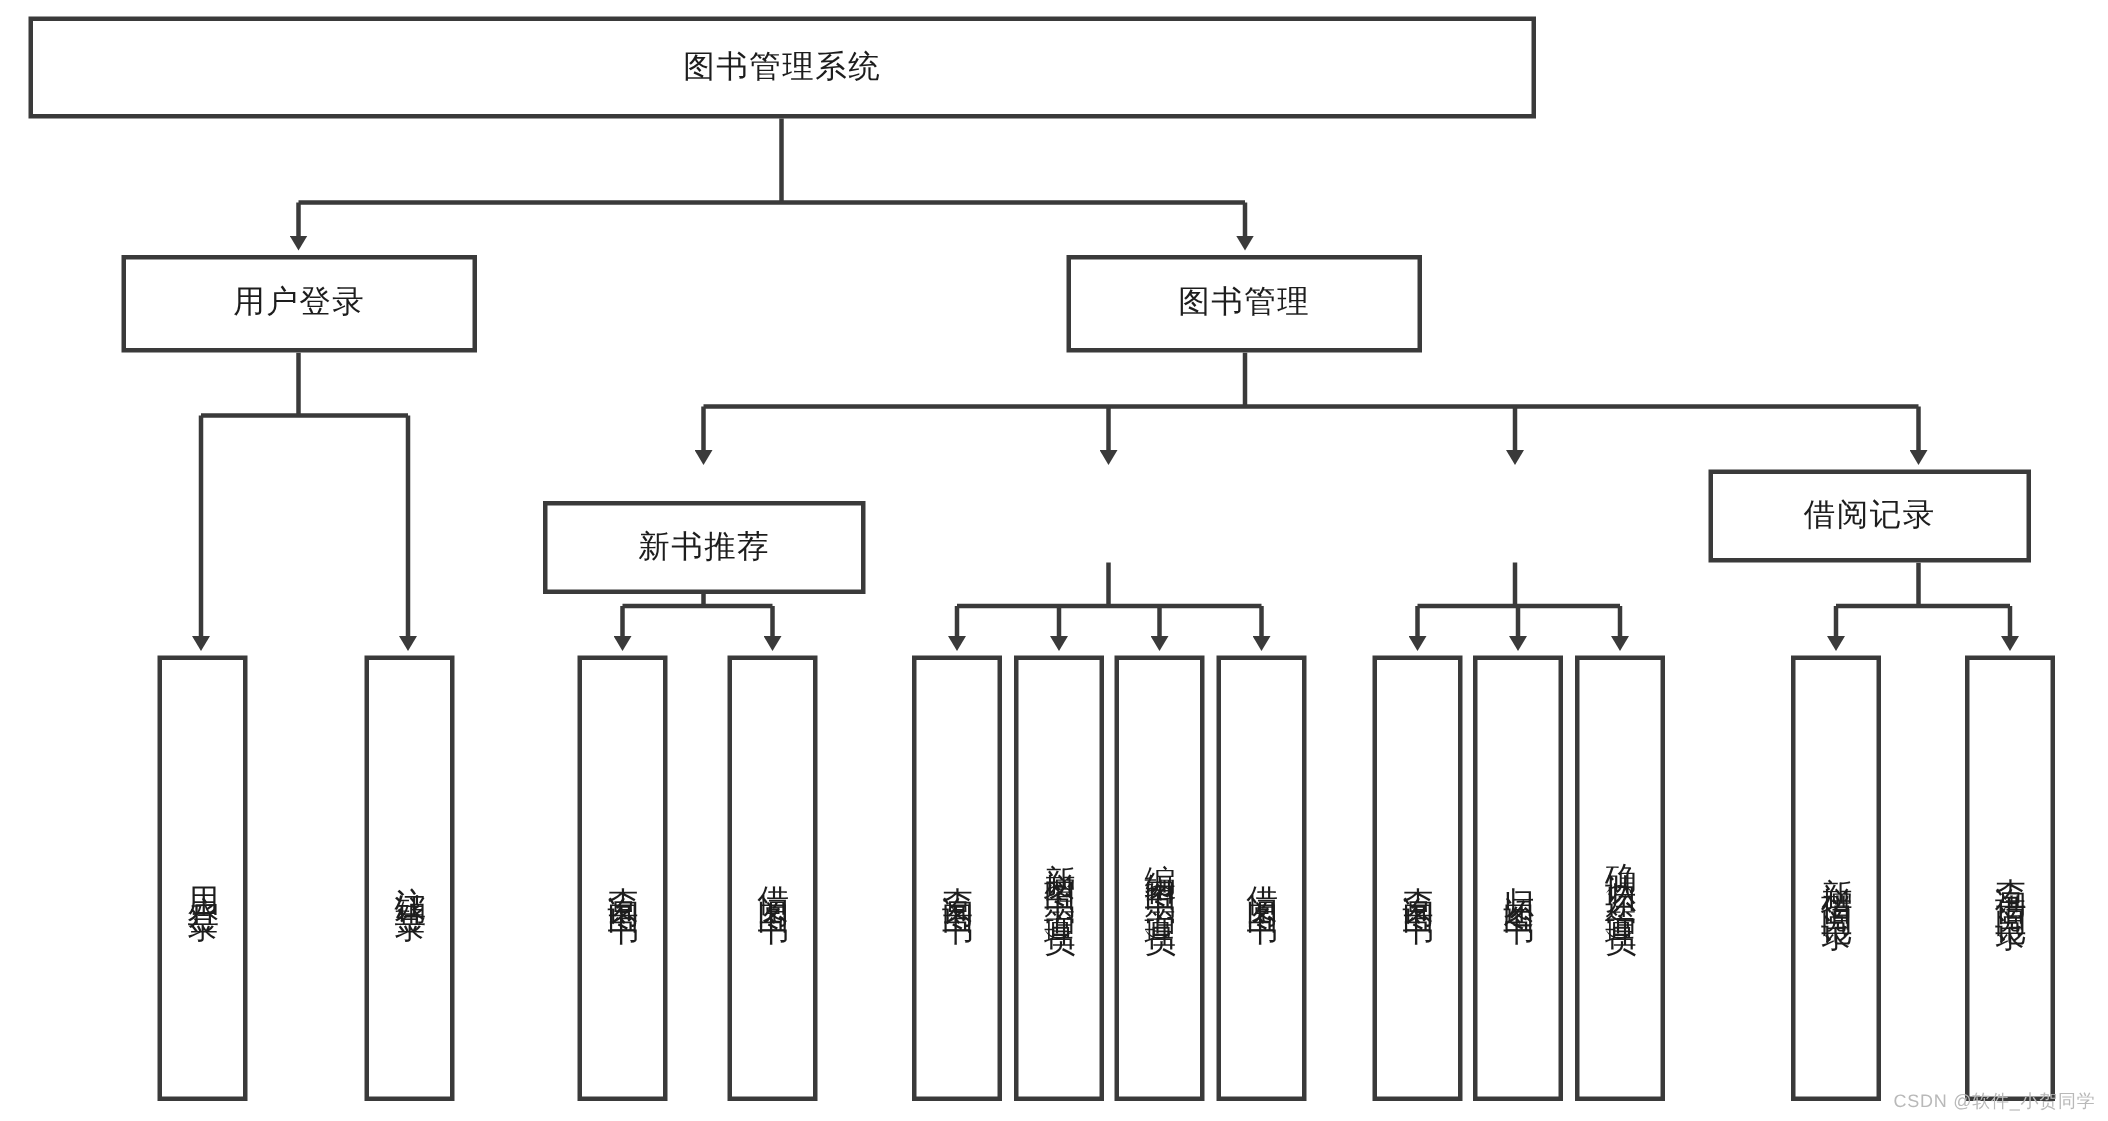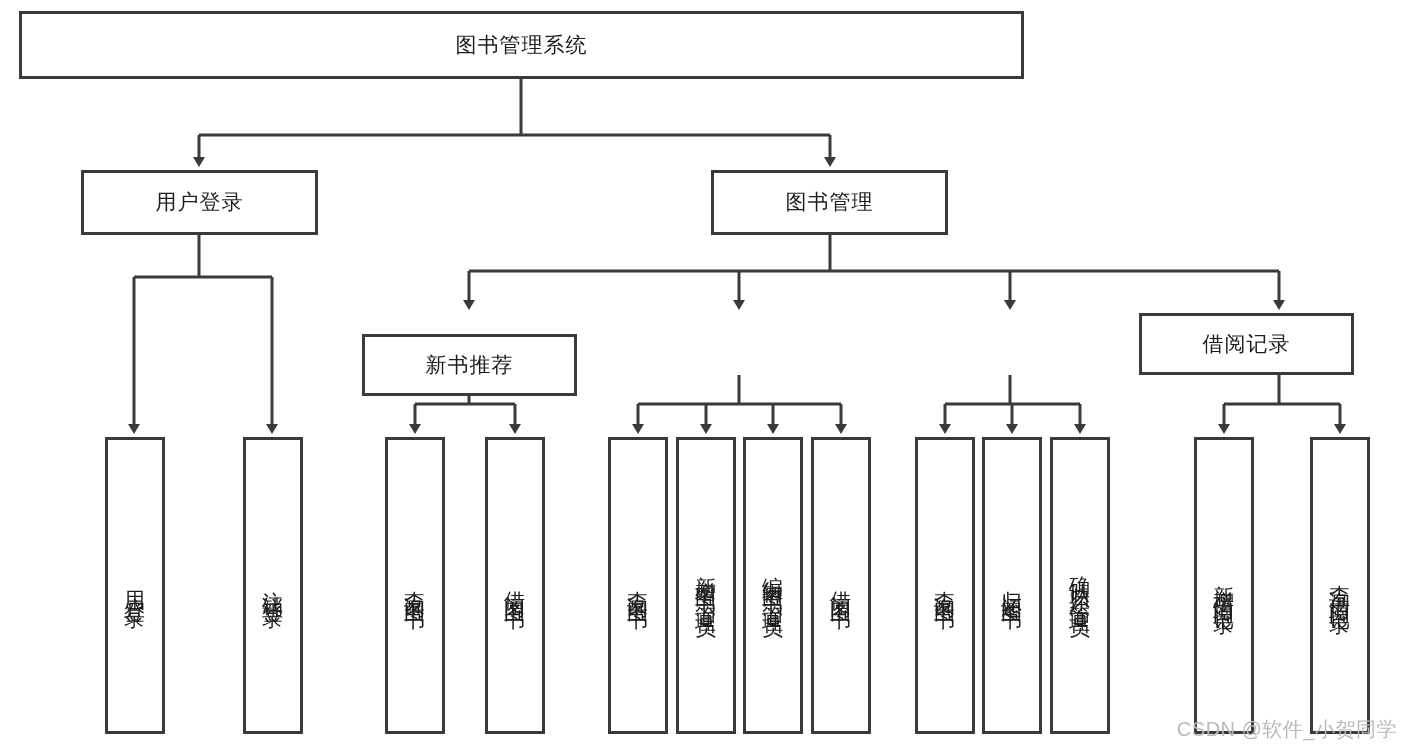--- a/index.html
+++ b/index.html
@@ -50,21 +50,21 @@
     left: 0;
     top: 0;
     width: 1405px;
     height: 747px;
     pointer-events: none;
   }
   .watermark {
     position: absolute;
     right: 8px;
     bottom: 4px;
-    font-size: 20px;
+    font-size: 12px;
     color: #b9b9b9;
     letter-spacing: 0.5px;
     white-space: nowrap;
   }
 </style>
 </head>
 <body>
 
 <div id="canvas">
 

